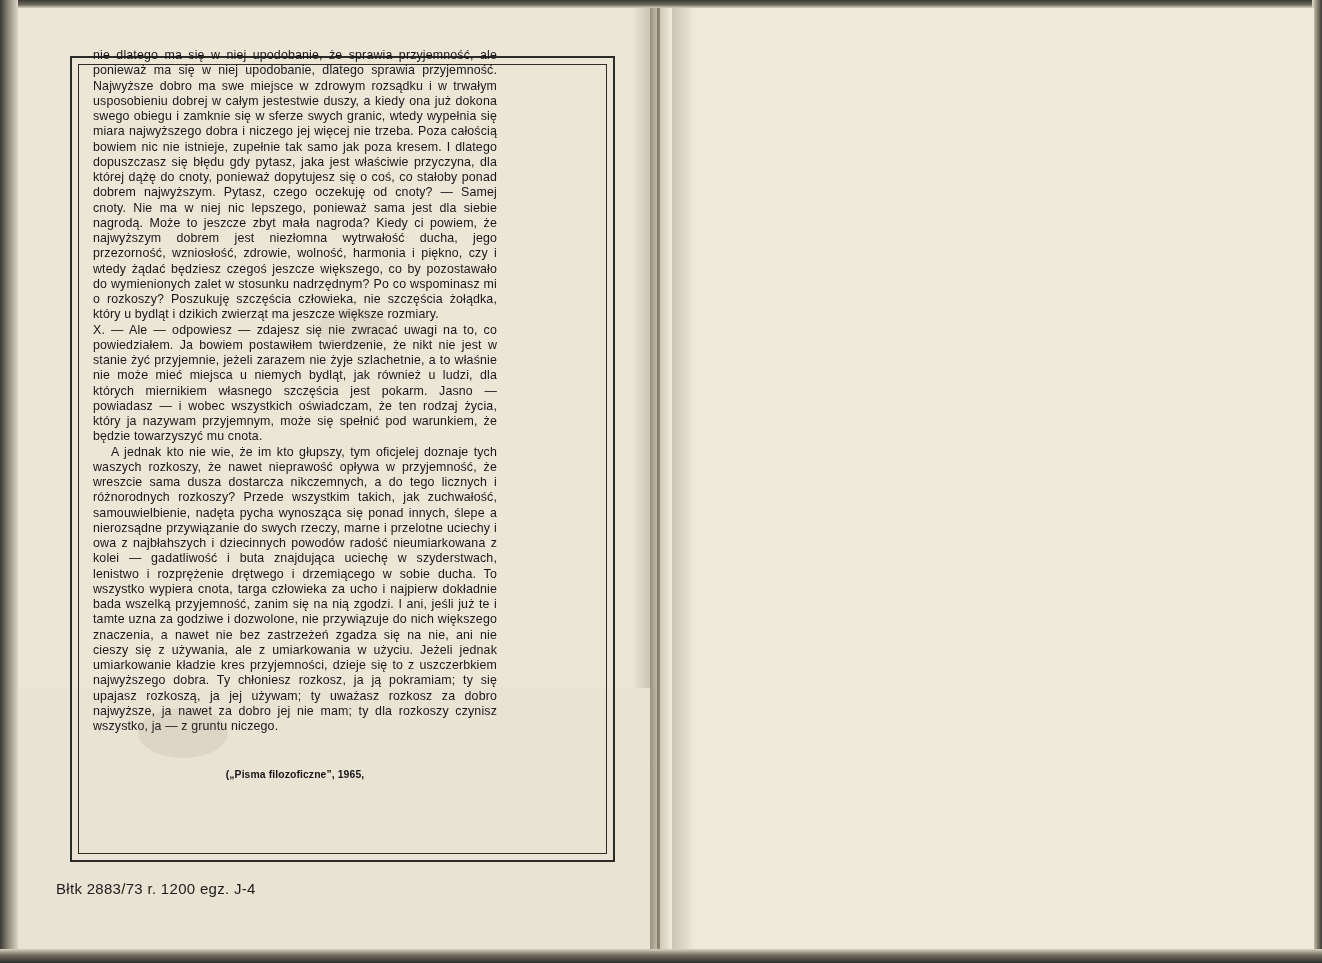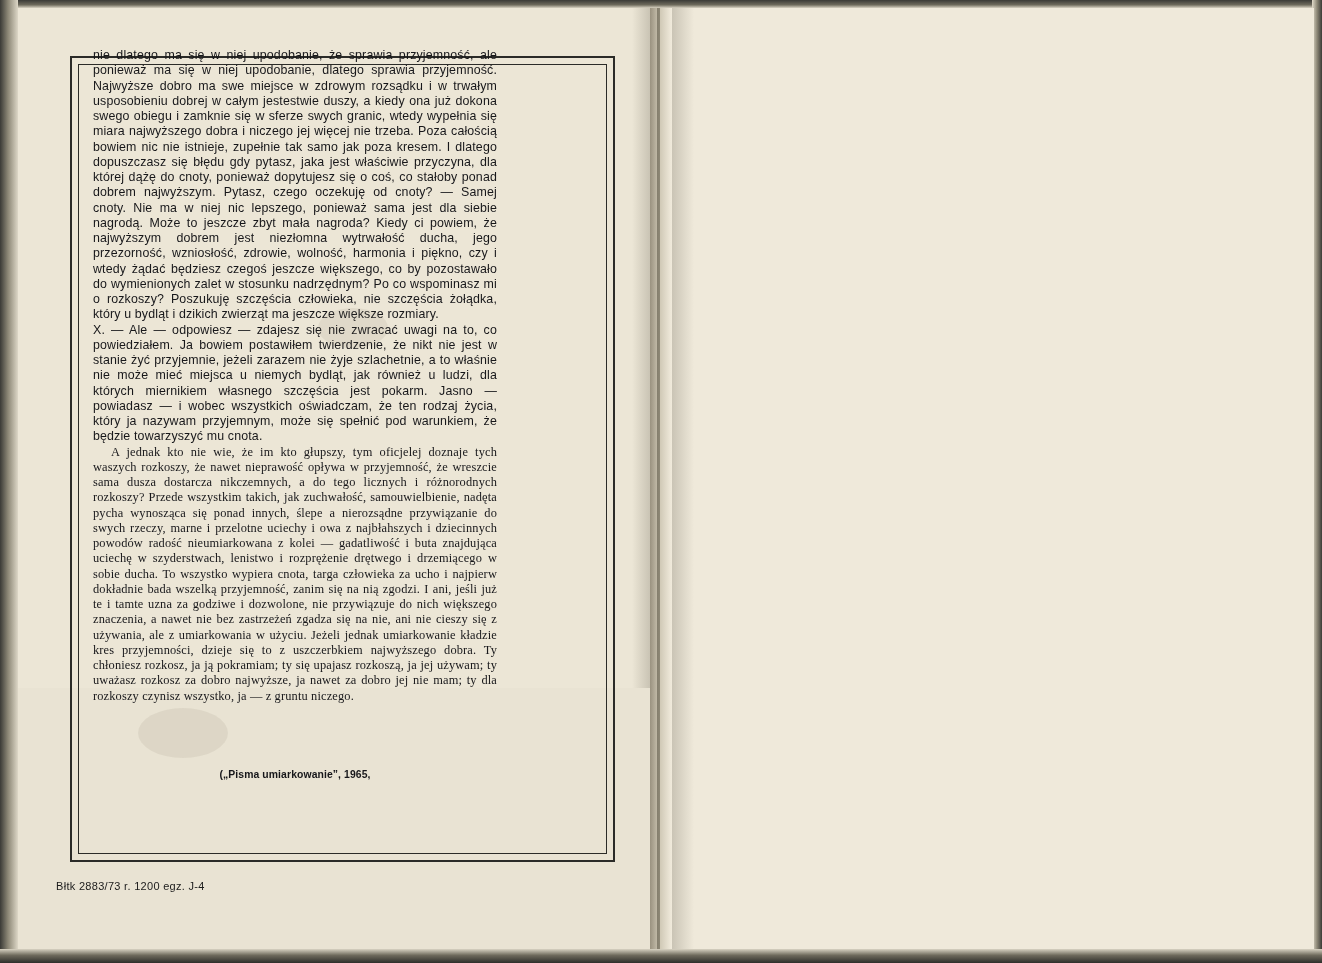--- a/index.html
+++ b/index.html
@@ -95,39 +95,38 @@
     line-height: 15.25px;
     color: #17171a;
     text-align: justify;
     letter-spacing: 0.15px;
   }
   .textblock p {
     margin: 0;
   }
   .textblock p.indent {
     text-indent: 18px;
-    font-family: Liberation Serif, serif;
   }
   .src {
     position: absolute;
     left: 75px;
     top: 760px;
     width: 404px;
     text-align: center;
     font-size: 10.4px;
     line-height: 13px;
     font-weight: bold;
     color: #17171a;
     letter-spacing: 0.1px;
   }
   .colophon {
     position: absolute;
     left: 38px;
     top: 872px;
-    font-size: 11px;
+    font-size: 15px;
     color: #1c1c1c;
     letter-spacing: 0.3px;
   }
   
   .blotch {
     position: absolute;
     border-radius: 50%;
     background: rgba(120,110,85,0.10);
     pointer-events: none;
   }
@@ -148,21 +147,21 @@
       <div class="frame-inner"></div>
     </div>
 
     <div class="textblock">
       <p>nie dlatego ma się w niej upodobanie, że sprawia przyjemność, ale ponieważ ma się w niej upodobanie, dlatego sprawia przyjemność. Najwyższe dobro ma swe miejsce w zdrowym rozsądku i w trwałym usposobieniu dobrej w całym jestestwie duszy, a kiedy ona już dokona swego obiegu i zamknie się w sferze swych granic, wtedy wypełnia się miara najwyższego dobra i niczego jej więcej nie trzeba. Poza całością bowiem nic nie istnieje, zupełnie tak samo jak poza kresem. I dlatego dopuszczasz się błędu gdy pytasz, jaka jest właściwie przyczyna, dla której dążę do cnoty, ponieważ dopytujesz się o coś, co stałoby ponad dobrem najwyższym. Pytasz, czego oczekuję od cnoty? — Samej cnoty. Nie ma w niej nic lepszego, ponieważ sama jest dla siebie nagrodą. Może to jeszcze zbyt mała nagroda? Kiedy ci powiem, że najwyższym dobrem jest niezłomna wytrwałość ducha, jego przezorność, wzniosłość, zdrowie, wolność, harmonia i piękno, czy i wtedy żądać będziesz czegoś jeszcze większego, co by pozostawało do wymienionych zalet w stosunku nadrzędnym? Po co wspominasz mi o rozkoszy? Poszukuję szczęścia człowieka, nie szczęścia żołądka, który u bydląt i dzikich zwierząt ma jeszcze większe rozmiary.</p>
       <p>X. — Ale — odpowiesz — zdajesz się nie zwracać uwagi na to, co powiedziałem. Ja bowiem postawiłem twierdzenie, że nikt nie jest w stanie żyć przyjemnie, jeżeli zarazem nie żyje szlachetnie, a to właśnie nie może mieć miejsca u niemych bydląt, jak również u ludzi, dla których miernikiem własnego szczęścia jest pokarm. Jasno — powiadasz — i wobec wszystkich oświadczam, że ten rodzaj życia, który ja nazywam przyjemnym, może się spełnić pod warunkiem, że będzie towarzyszyć mu cnota.</p>
       <p class="indent">A jednak kto nie wie, że im kto głupszy, tym oficjelej doznaje tych waszych rozkoszy, że nawet nieprawość opływa w przyjemność, że wreszcie sama dusza dostarcza nikczemnych, a do tego licznych i różnorodnych rozkoszy? Przede wszystkim takich, jak zuchwałość, samouwielbienie, nadęta pycha wynosząca się ponad innych, ślepe a nierozsądne przywiązanie do swych rzeczy, marne i przelotne uciechy i owa z najbłahszych i dziecinnych powodów radość nieumiarkowana z kolei — gadatliwość i buta znajdująca uciechę w szyderstwach, lenistwo i rozprężenie drętwego i drzemiącego w sobie ducha. To wszystko wypiera cnota, targa człowieka za ucho i najpierw dokładnie bada wszelką przyjemność, zanim się na nią zgodzi. I ani, jeśli już te i tamte uzna za godziwe i dozwolone, nie przywiązuje do nich większego znaczenia, a nawet nie bez zastrzeżeń zgadza się na nie, ani nie cieszy się z używania, ale z umiarkowania w użyciu. Jeżeli jednak umiarkowanie kładzie kres przyjemności, dzieje się to z uszczerbkiem najwyższego dobra. Ty chłoniesz rozkosz, ja ją pokramiam; ty się upajasz rozkoszą, ja jej używam; ty uważasz rozkosz za dobro najwyższe, ja nawet za dobro jej nie mam; ty dla rozkoszy czynisz wszystko, ja — z gruntu niczego.</p>
     </div>
 
     <div class="src">
-      <div>(„Pisma umiarkowanie”, 1965,</div>
+      <div>(„Pisma filozoficzne”, 1965,</div>
     </div>
 
     <div class="colophon">Błtk  2883/73 r. 1200 egz. J-4</div>
 
     <div class="blotch" style="left:300px; top:300px; width:70px; height:40px;"></div>
     <div class="blotch" style="left:120px; top:700px; width:90px; height:50px;"></div>
   </div>
 
   <div class="gutter">
     <div class="shadow-line"></div>

